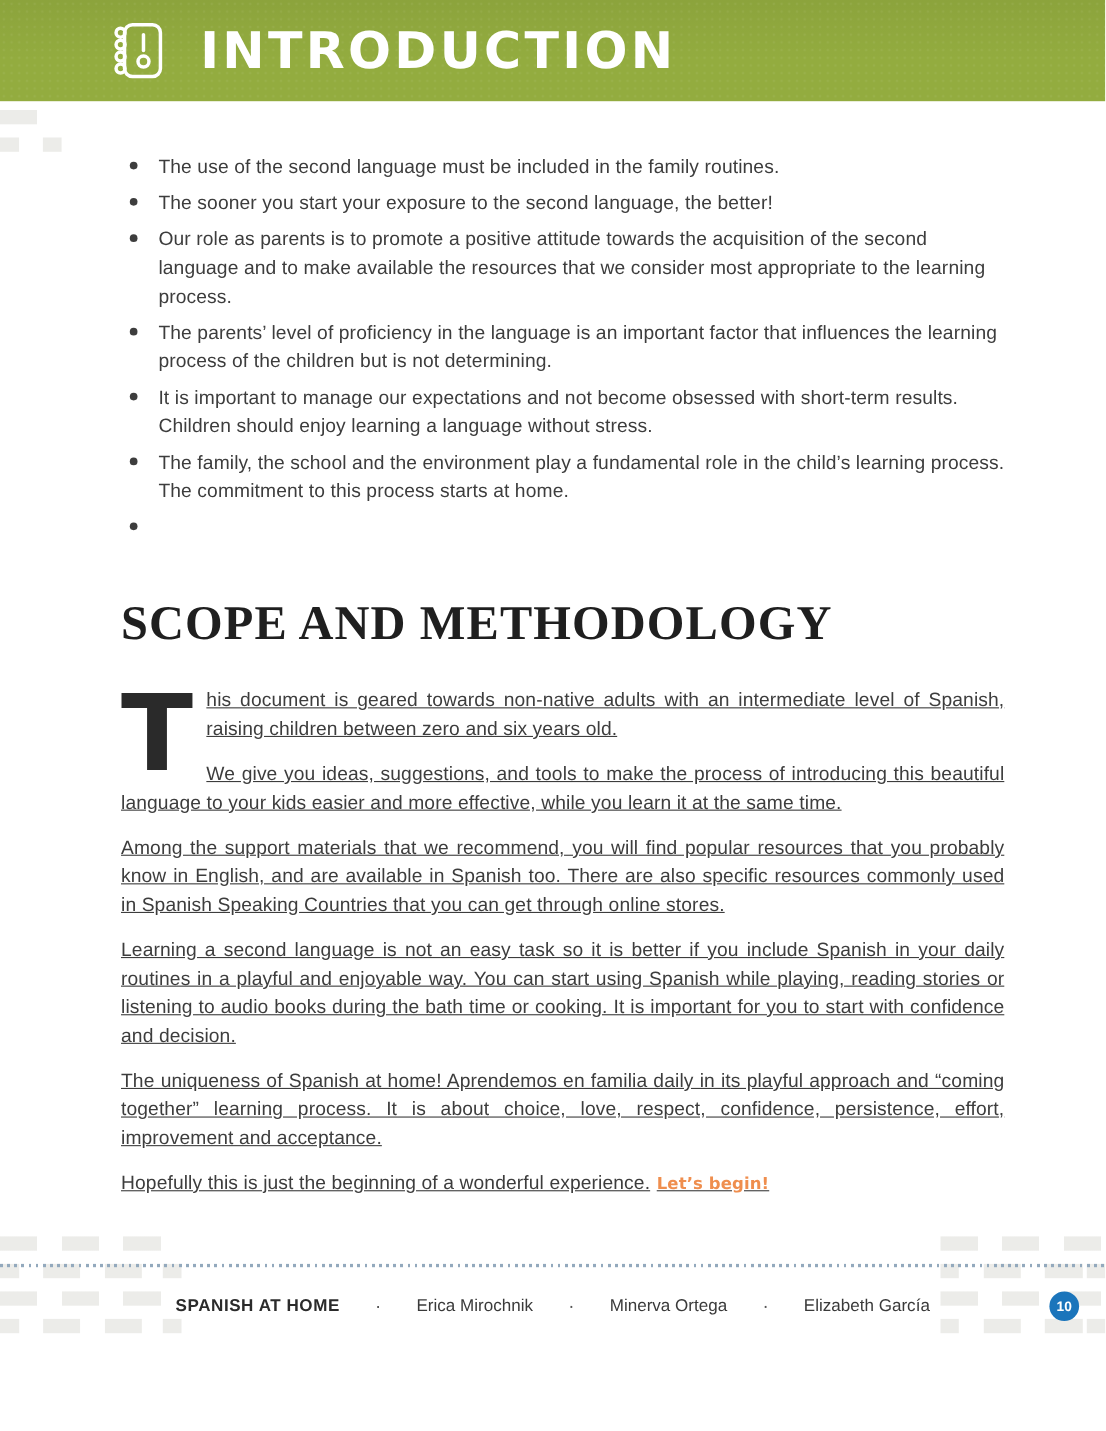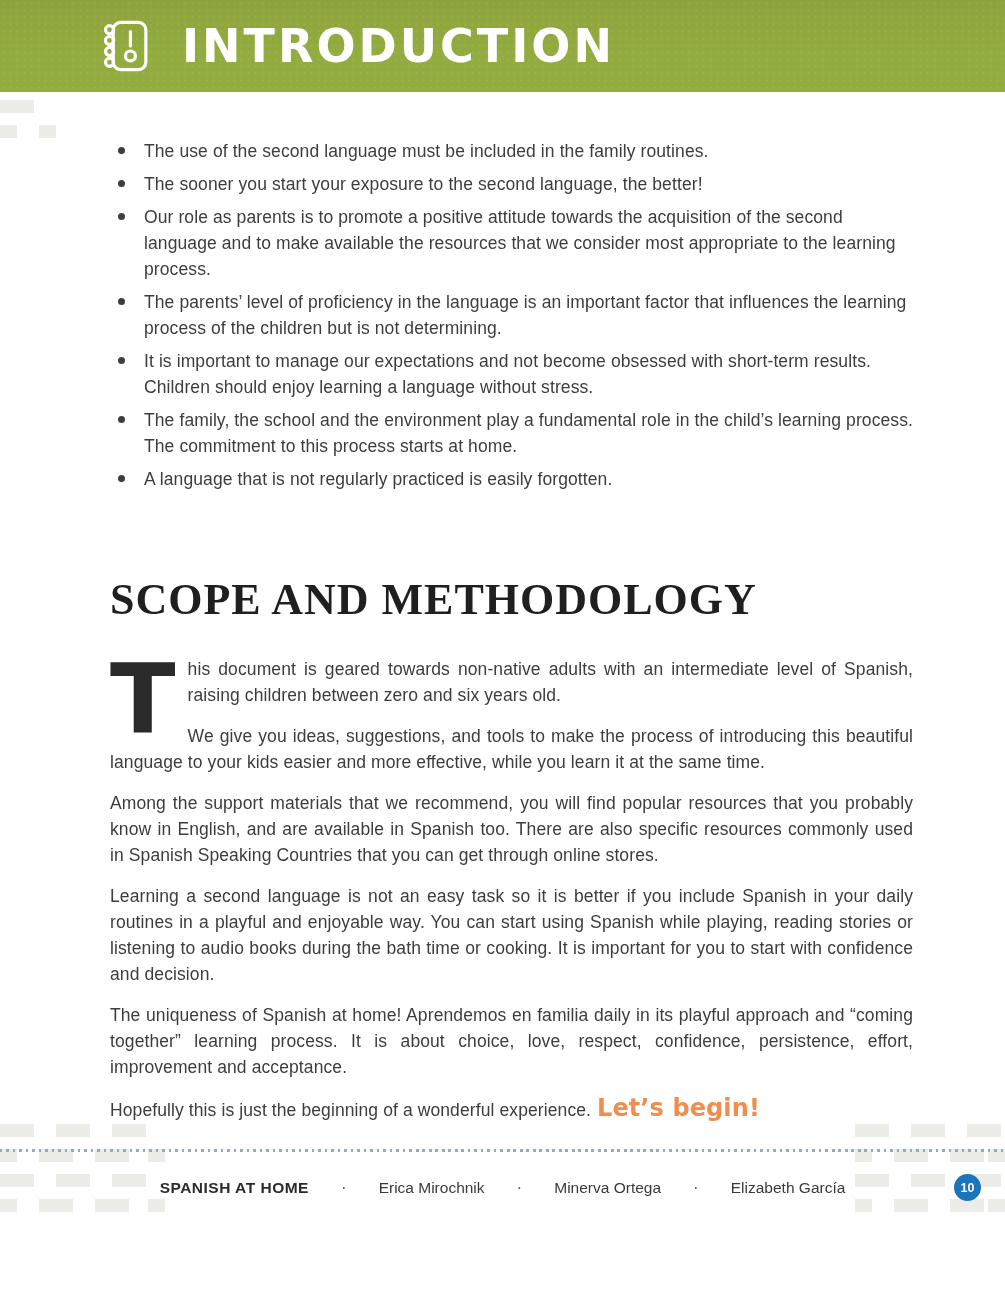--- a/index.html
+++ b/index.html
@@ -35,31 +35,31 @@
     position:absolute; left:2px; top:9px; width:7px; height:7px;
     border-radius:50%; background:#3d3d3d;
   }
 
   .section-title {
     margin:86px 0 34px; color:#1f1f1f;
     font-family:Liberation Serif, serif; font-weight:800;
     font-size:44px; letter-spacing:1px; line-height:1;
   }
 
-  .content p { margin:0 0 15px; text-align:justify; }
+  .content p { margin:0 0 15px; text-align:justify;text-decoration:underline; }
   .dropcap-block::after { content:""; display:block; clear:both; }
   .dropcap {
     float:left; color:#2a2a2a;
     font-family:"DejaVu Sans", sans-serif; font-weight:800;
     font-size:96px; line-height:80px; margin:4px 12px 0 0;
   }
   .closing { text-align:left; }
   .cta {
     color:var(--orange,#ef8e4e); font-family:"DejaVu Sans", sans-serif;
-    font-weight:800; font-size:24px; margin-left:6px; white-space:nowrap;
+    font-weight:800; font-size:15px; margin-left:6px; white-space:nowrap;
   }
 
   
   .footer { position:absolute; left:0; right:0; bottom:0; height:79px; z-index:3; }
   .dotted-rule {
     position:absolute; top:0; left:0; right:0; height:3px;
     background:repeating-linear-gradient(90deg, var(--rule,#93a9bd) 0 2.5px, transparent 2.5px 6.5px);
   }
   .footer-row {
     position:absolute; top:29px; left:0; right:0;
@@ -116,21 +116,21 @@
 
   <main class="content">
 
     <ul class="bullets">
       <li><span class="dot"></span><span>The use of the second language must be included in the family routines.</span></li>
       <li><span class="dot"></span><span>The sooner you start your exposure to the second language, the better!</span></li>
       <li><span class="dot"></span><span>Our role as parents is to promote a positive attitude towards the acquisition of the second language and to make available the resources that we consider most appropriate to the learning process.</span></li>
       <li><span class="dot"></span><span>The parents’ level of proficiency in the language is an important factor that influences the learning process of the children but is not determining.</span></li>
       <li><span class="dot"></span><span>It is important to manage our expectations and not become obsessed with short-term results. Children should enjoy learning a language without stress.</span></li>
       <li><span class="dot"></span><span>The family, the school and the environment play a fundamental role in the child’s learning process. The commitment to this process starts at home.</span></li>
-      <li><span class="dot"></span><span>A language that is not regularly practiced is easily forgotten.</span></li>
+      <li><span class="dot"></span></li>
     </ul>
 
     <h2 class="section-title">SCOPE AND METHODOLOGY</h2>
 
     <div class="dropcap-block">
       <span class="dropcap">T</span>
       <p>his document is geared towards non-native adults with an intermediate level of Spanish, raising children between zero and six years old.</p>
       <p>We give you ideas, suggestions, and tools to make the process of introducing this beautiful language to your kids easier and more effective, while you learn it at the same time.</p>
     </div>
 

